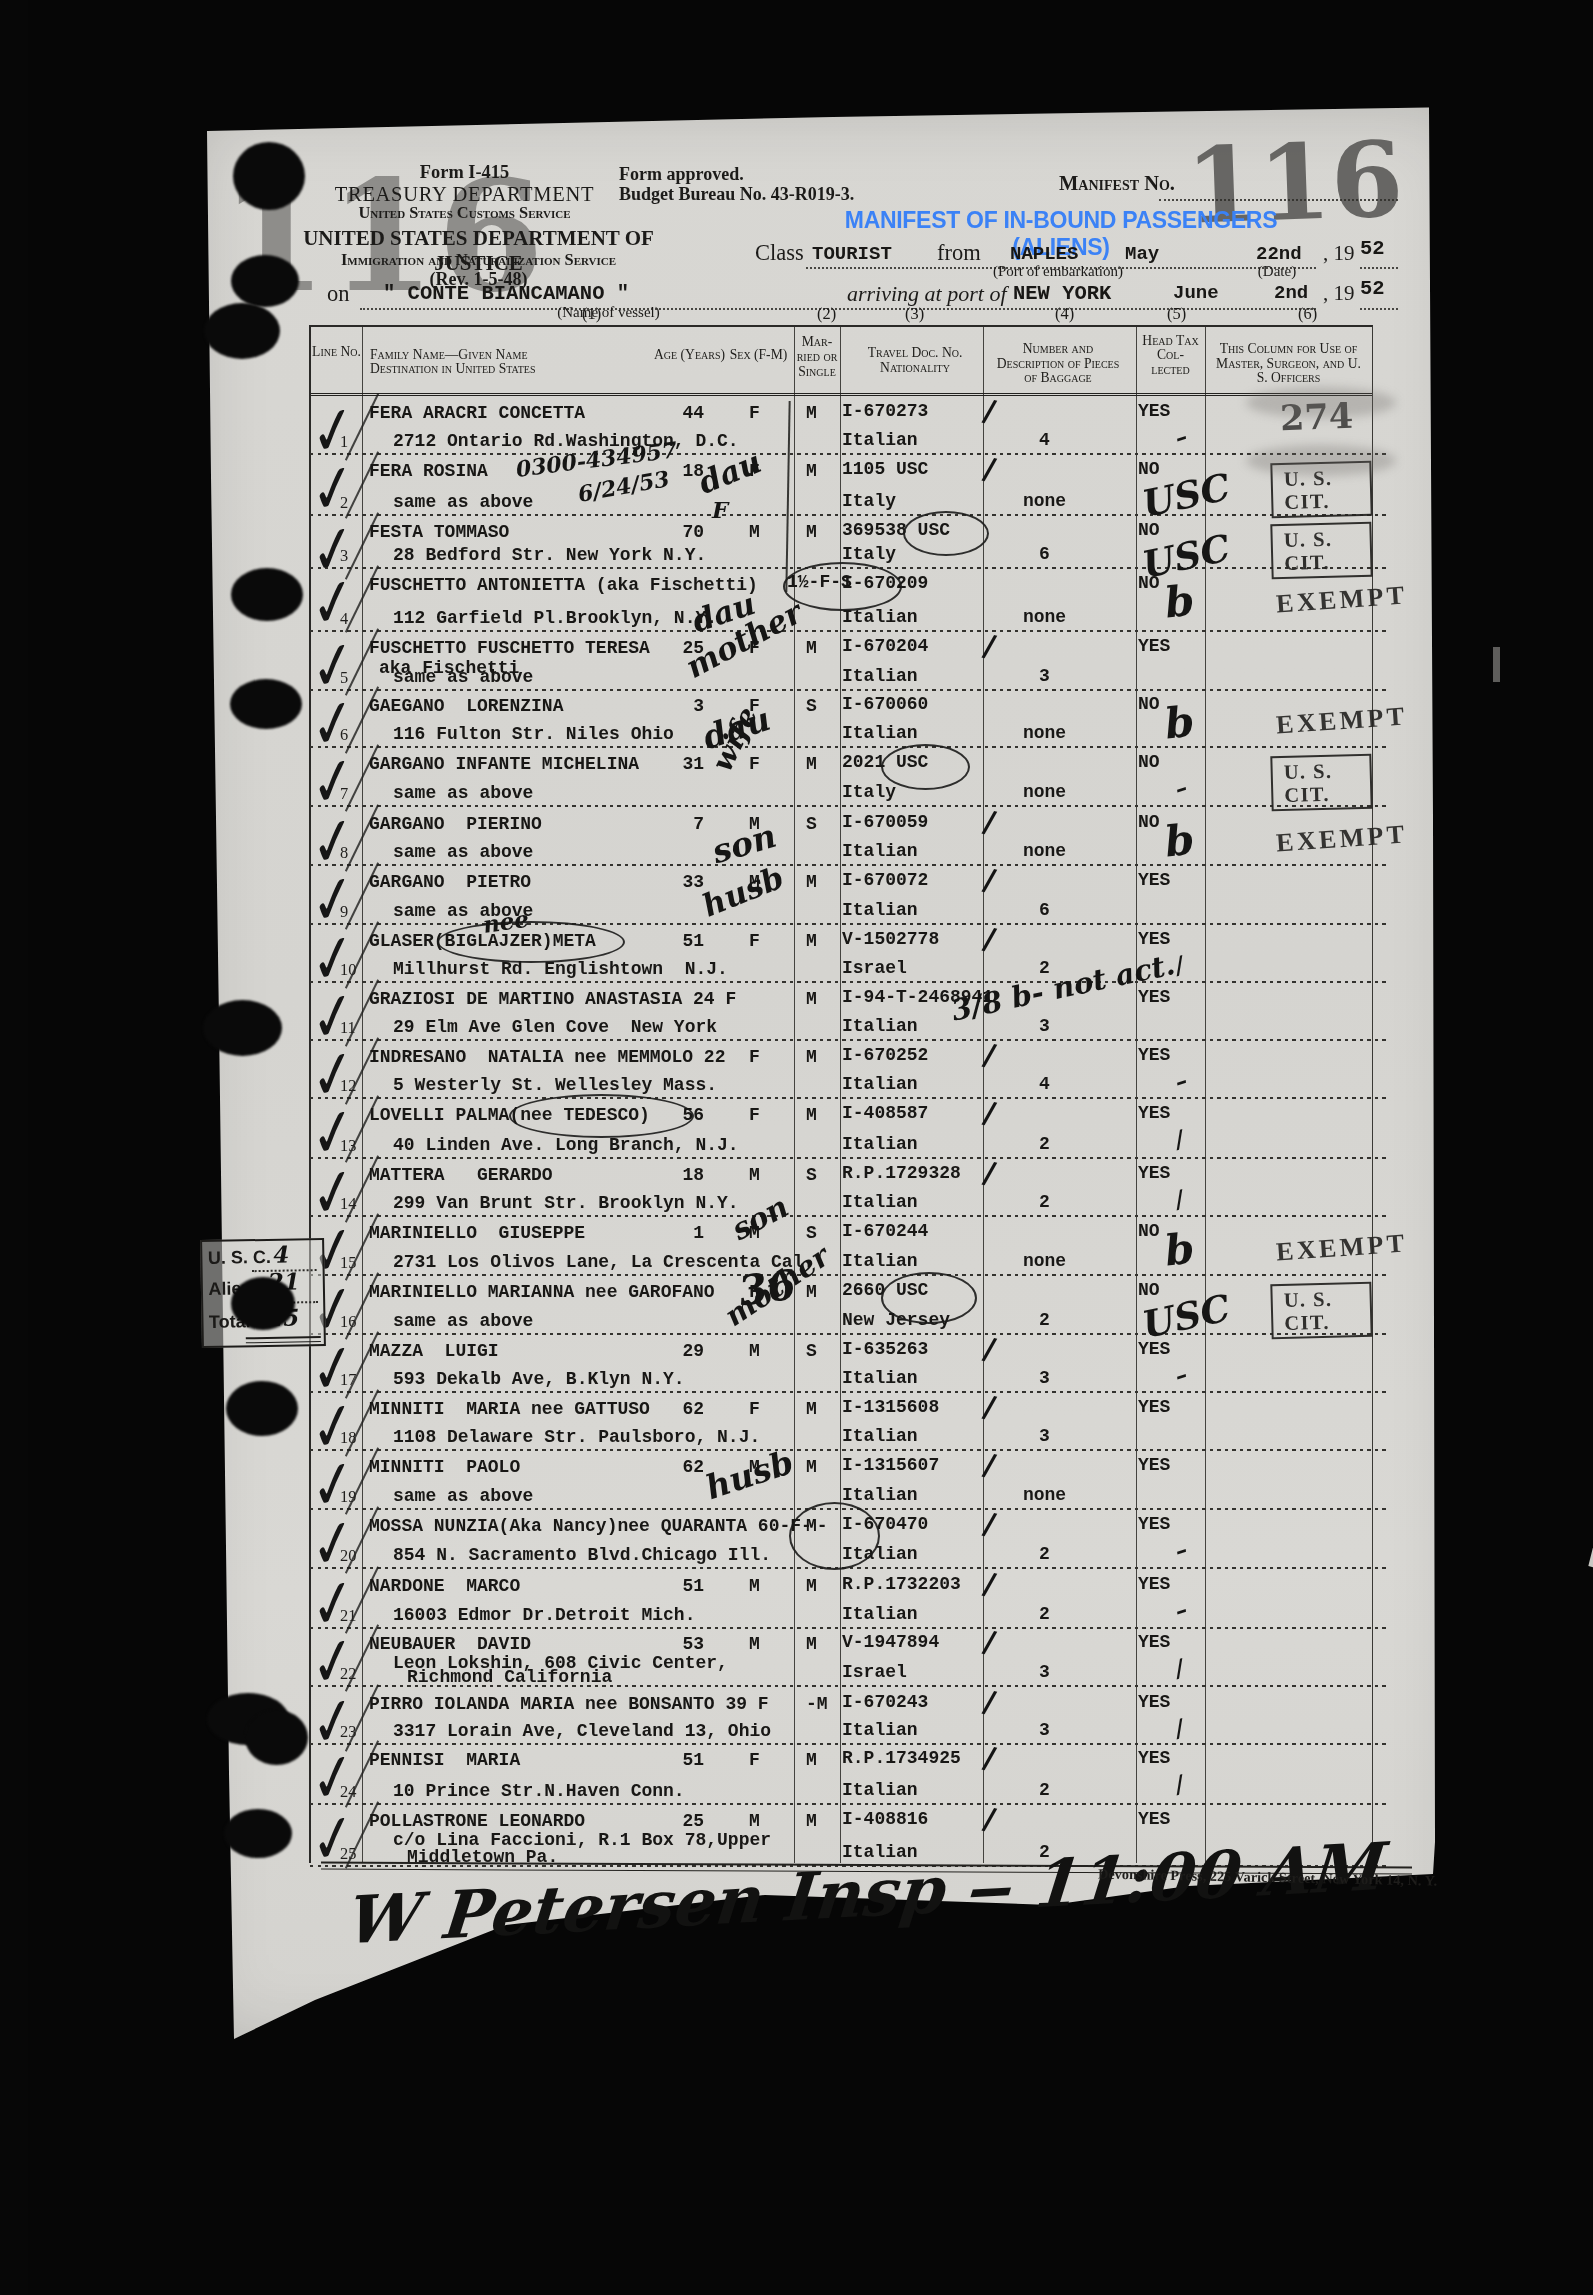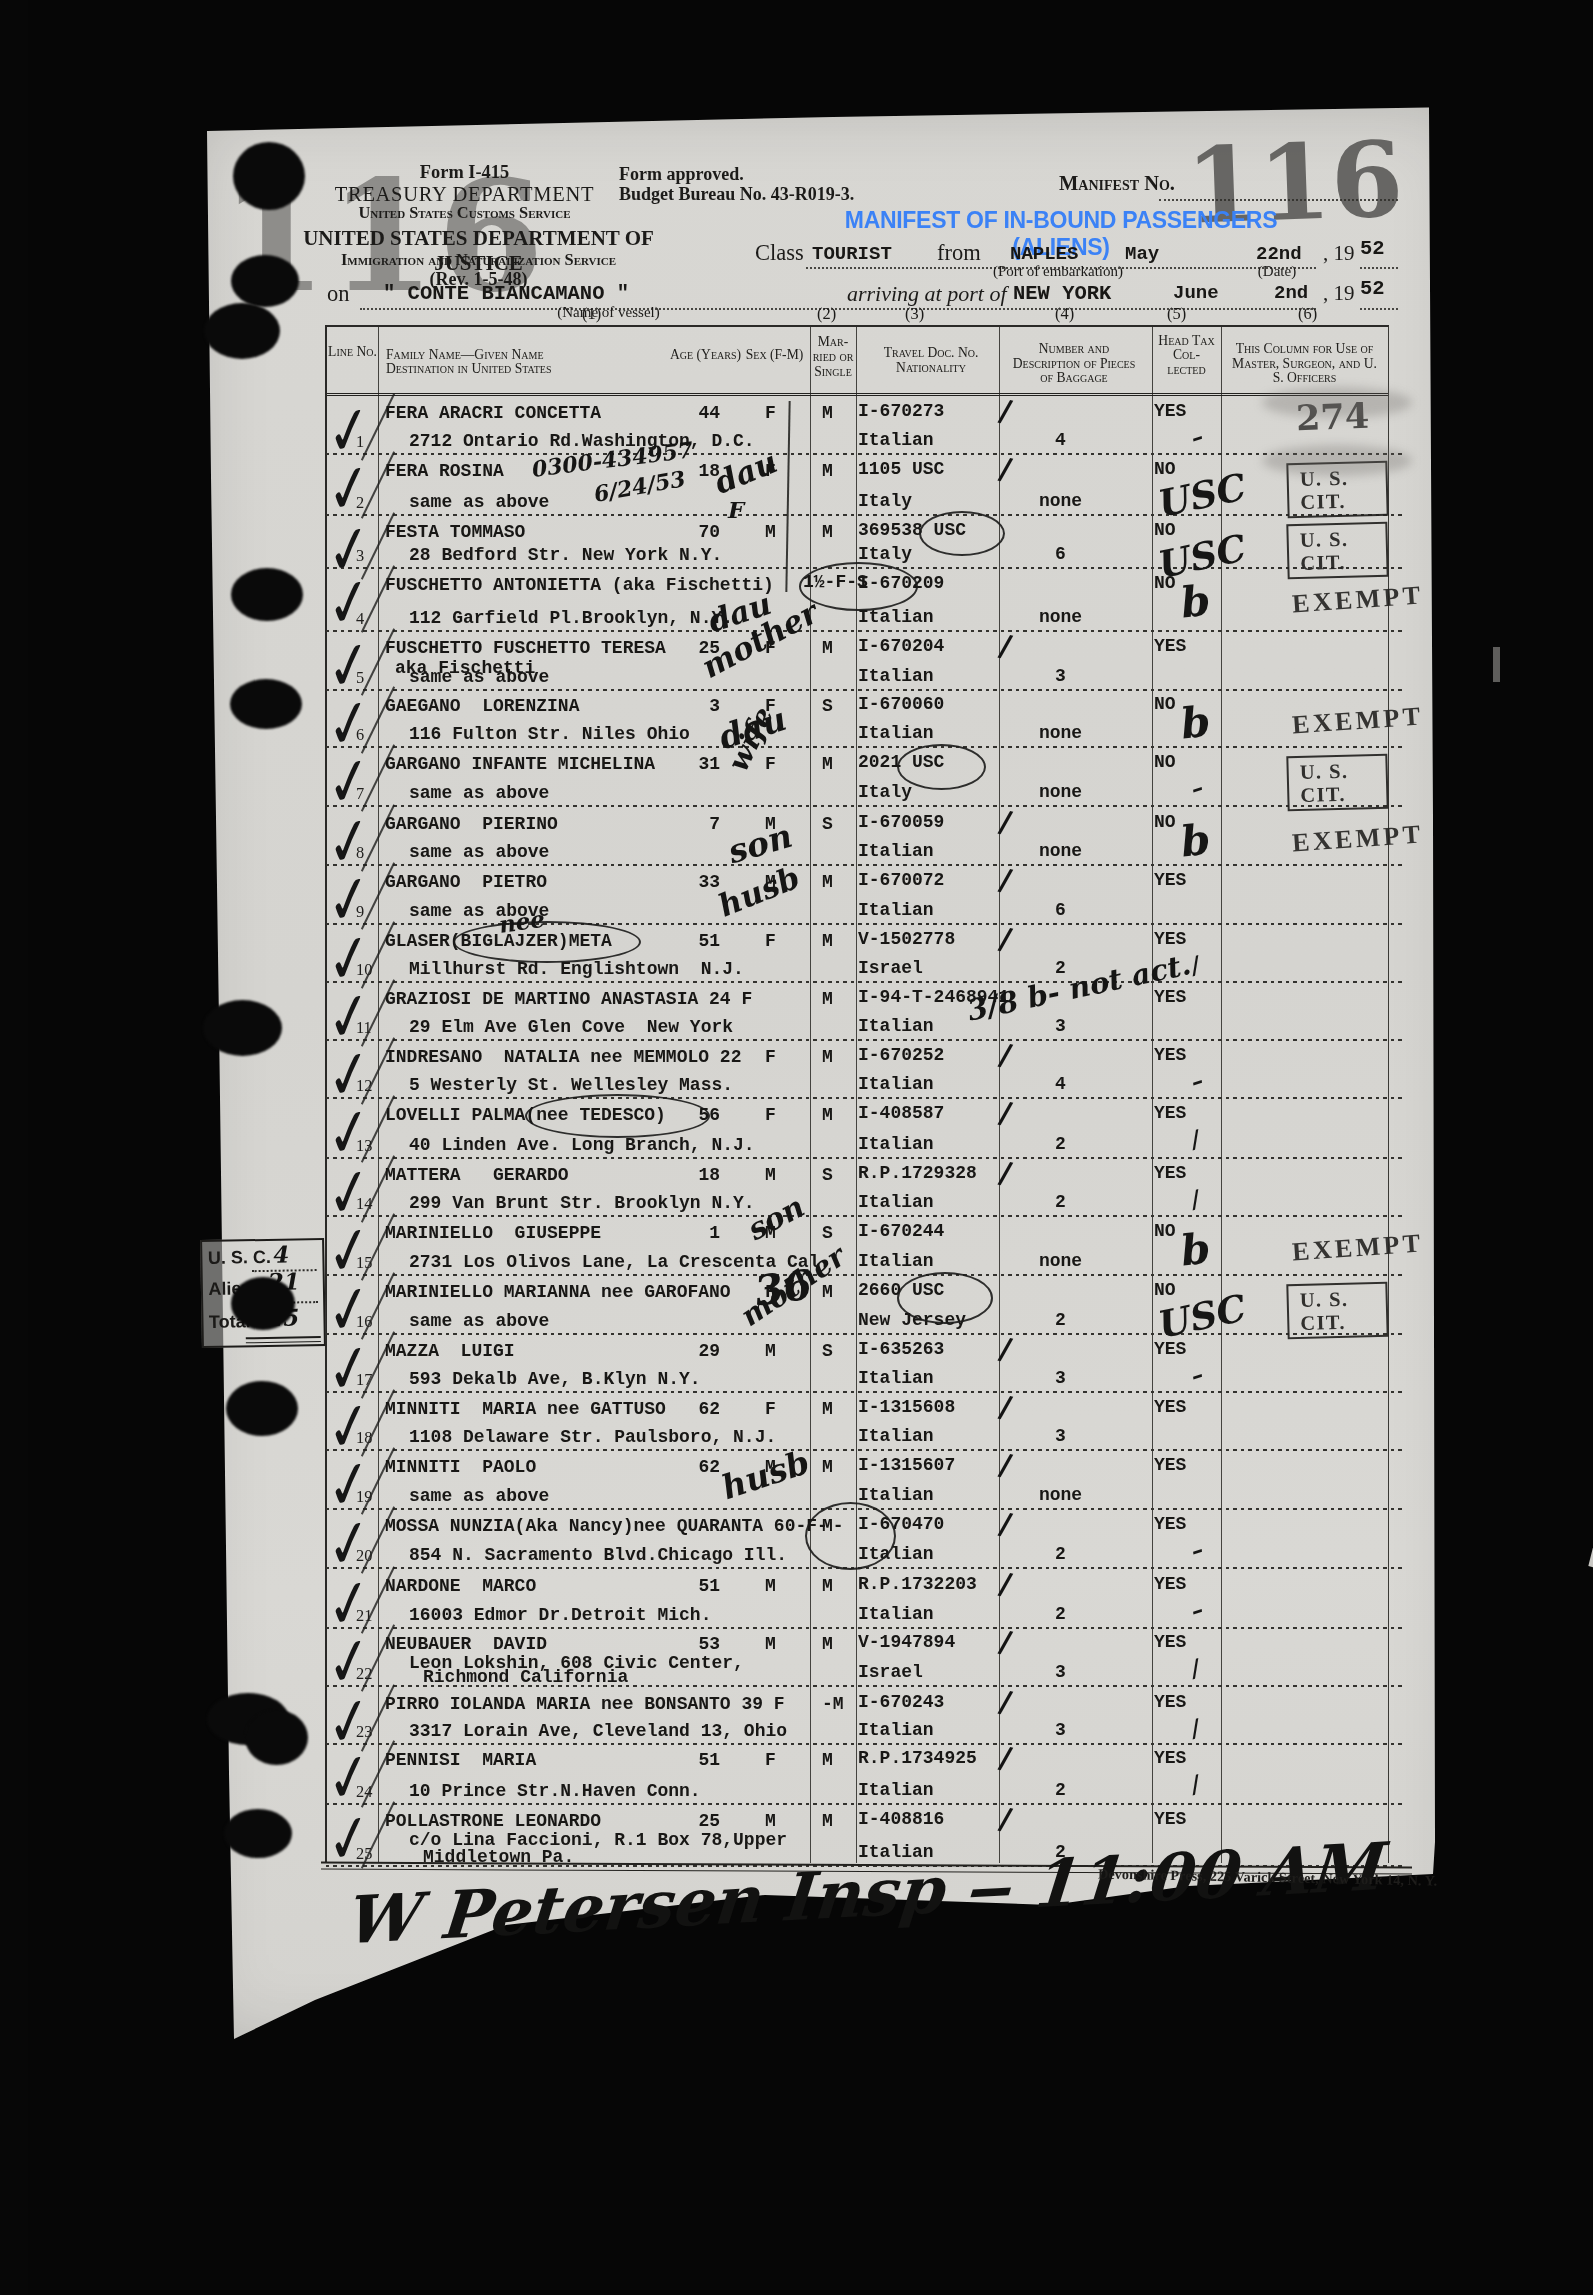--- a/index.html
+++ b/index.html
@@ -19,21 +19,21 @@
   .abs{position:absolute;}
   .serif{font-family:"Liberation Serif",serif;color:#1c1b19;}
   .sc{font-variant:small-caps;}
   .mono{font-family:"Liberation Mono",monospace;font-weight:700;color:#181715;white-space:pre;}
   .hwtxt{font-family:"DejaVu Serif",serif;font-style:italic;font-weight:600;color:#181818;}
   .dotline{position:absolute;height:0;border-bottom:2px dotted #2e2d29;opacity:.85;}
   .center{text-align:center;}
   
   .stamp116{font-family:"DejaVu Serif",serif;font-weight:700;position:absolute;color:#4c4b49;}
   
-  .tbl{position:absolute;left:297px;top:325px;width:1061px;height:1536px;
+  .tbl{position:absolute;left:281px;top:325px;width:1061px;height:1536px;
        border-top:2px solid #2a2927;border-left:2px solid #2a2927;border-right:1.4px solid #3a3935;}
   .tbl .vline{position:absolute;top:0;bottom:0;width:1.4px;background:#34332f;opacity:.9;}
   .thead{position:absolute;left:0;top:0;width:100%;height:66px;border-bottom:3.4px double #23221f;}
   .th{position:absolute;font-family:"Liberation Serif",serif;font-variant:small-caps;
       color:#21201d;line-height:1.08;font-size:13.6px;}
   .rows{position:absolute;left:0;top:70px;width:100%;}
   .row{position:absolute;left:0;width:1061px;}
   .row .sep{position:absolute;left:-1.4px;right:-16.4px;bottom:0;height:2px;
       background-image:repeating-linear-gradient(90deg,#33322e 0 3.4px,transparent 3.4px 7.5px);}
   .row .t{position:absolute;font-family:"Liberation Mono",monospace;font-weight:700;

